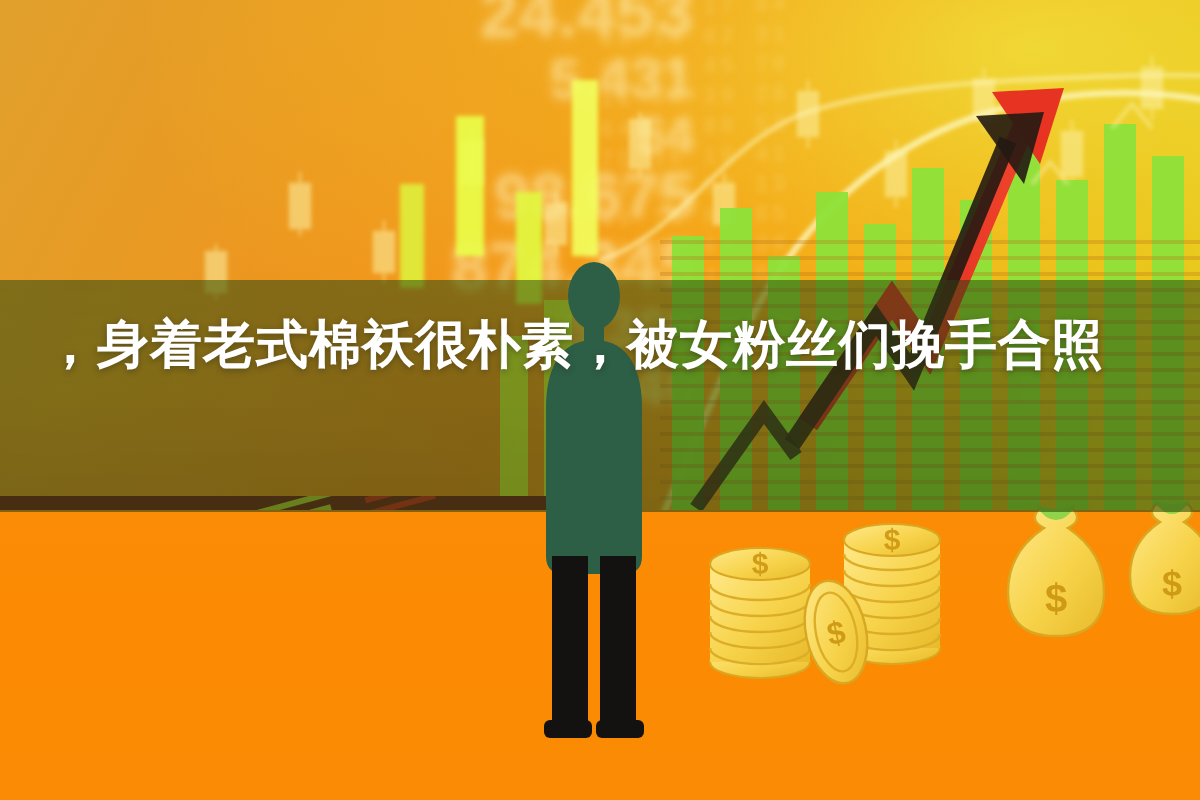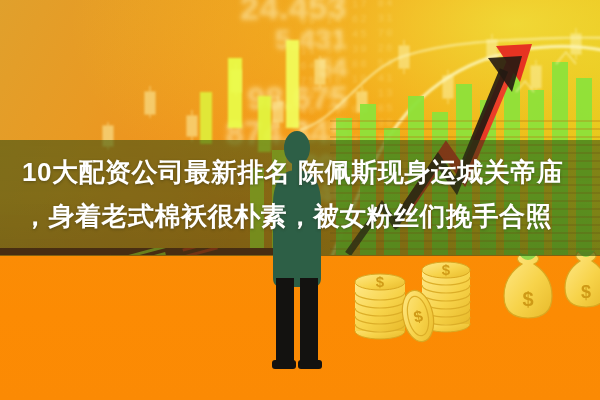--- a/index.html
+++ b/index.html
@@ -352,17 +352,16 @@
     <ellipse cx="35" cy="20" rx="13" ry="17" fill="#2d5f46"></ellipse>
     <rect x="30" y="34" width="10" height="10" fill="#2d5f46"></rect>
     <path d="M35 42 c-18 0 -24 16 -24 34 l0 74 c0 6 3 9 9 9 l30 0 c6 0 9 -3 9 -9 l0 -74 c0 -18 -6 -34 -24 -34 Z" fill="#2d5f46"></path>
     <rect x="14" y="150" width="18" height="88" fill="#131210"></rect>
     <rect x="38" y="150" width="18" height="88" fill="#131210"></rect>
     <rect x="10" y="232" width="24" height="9" rx="3" fill="#131210"></rect>
     <rect x="36" y="232" width="24" height="9" rx="3" fill="#131210"></rect>
   </svg>
 
   <div id="headline">
-    <span class="line" id="l1">10大配资公司最新排名 陈佩斯现身运城关帝庙</span>
     <span class="line" id="l2">，身着老式棉袄很朴素，被女粉丝们挽手合照</span>
   </div>
 
 </div>
 
 </body></html>

